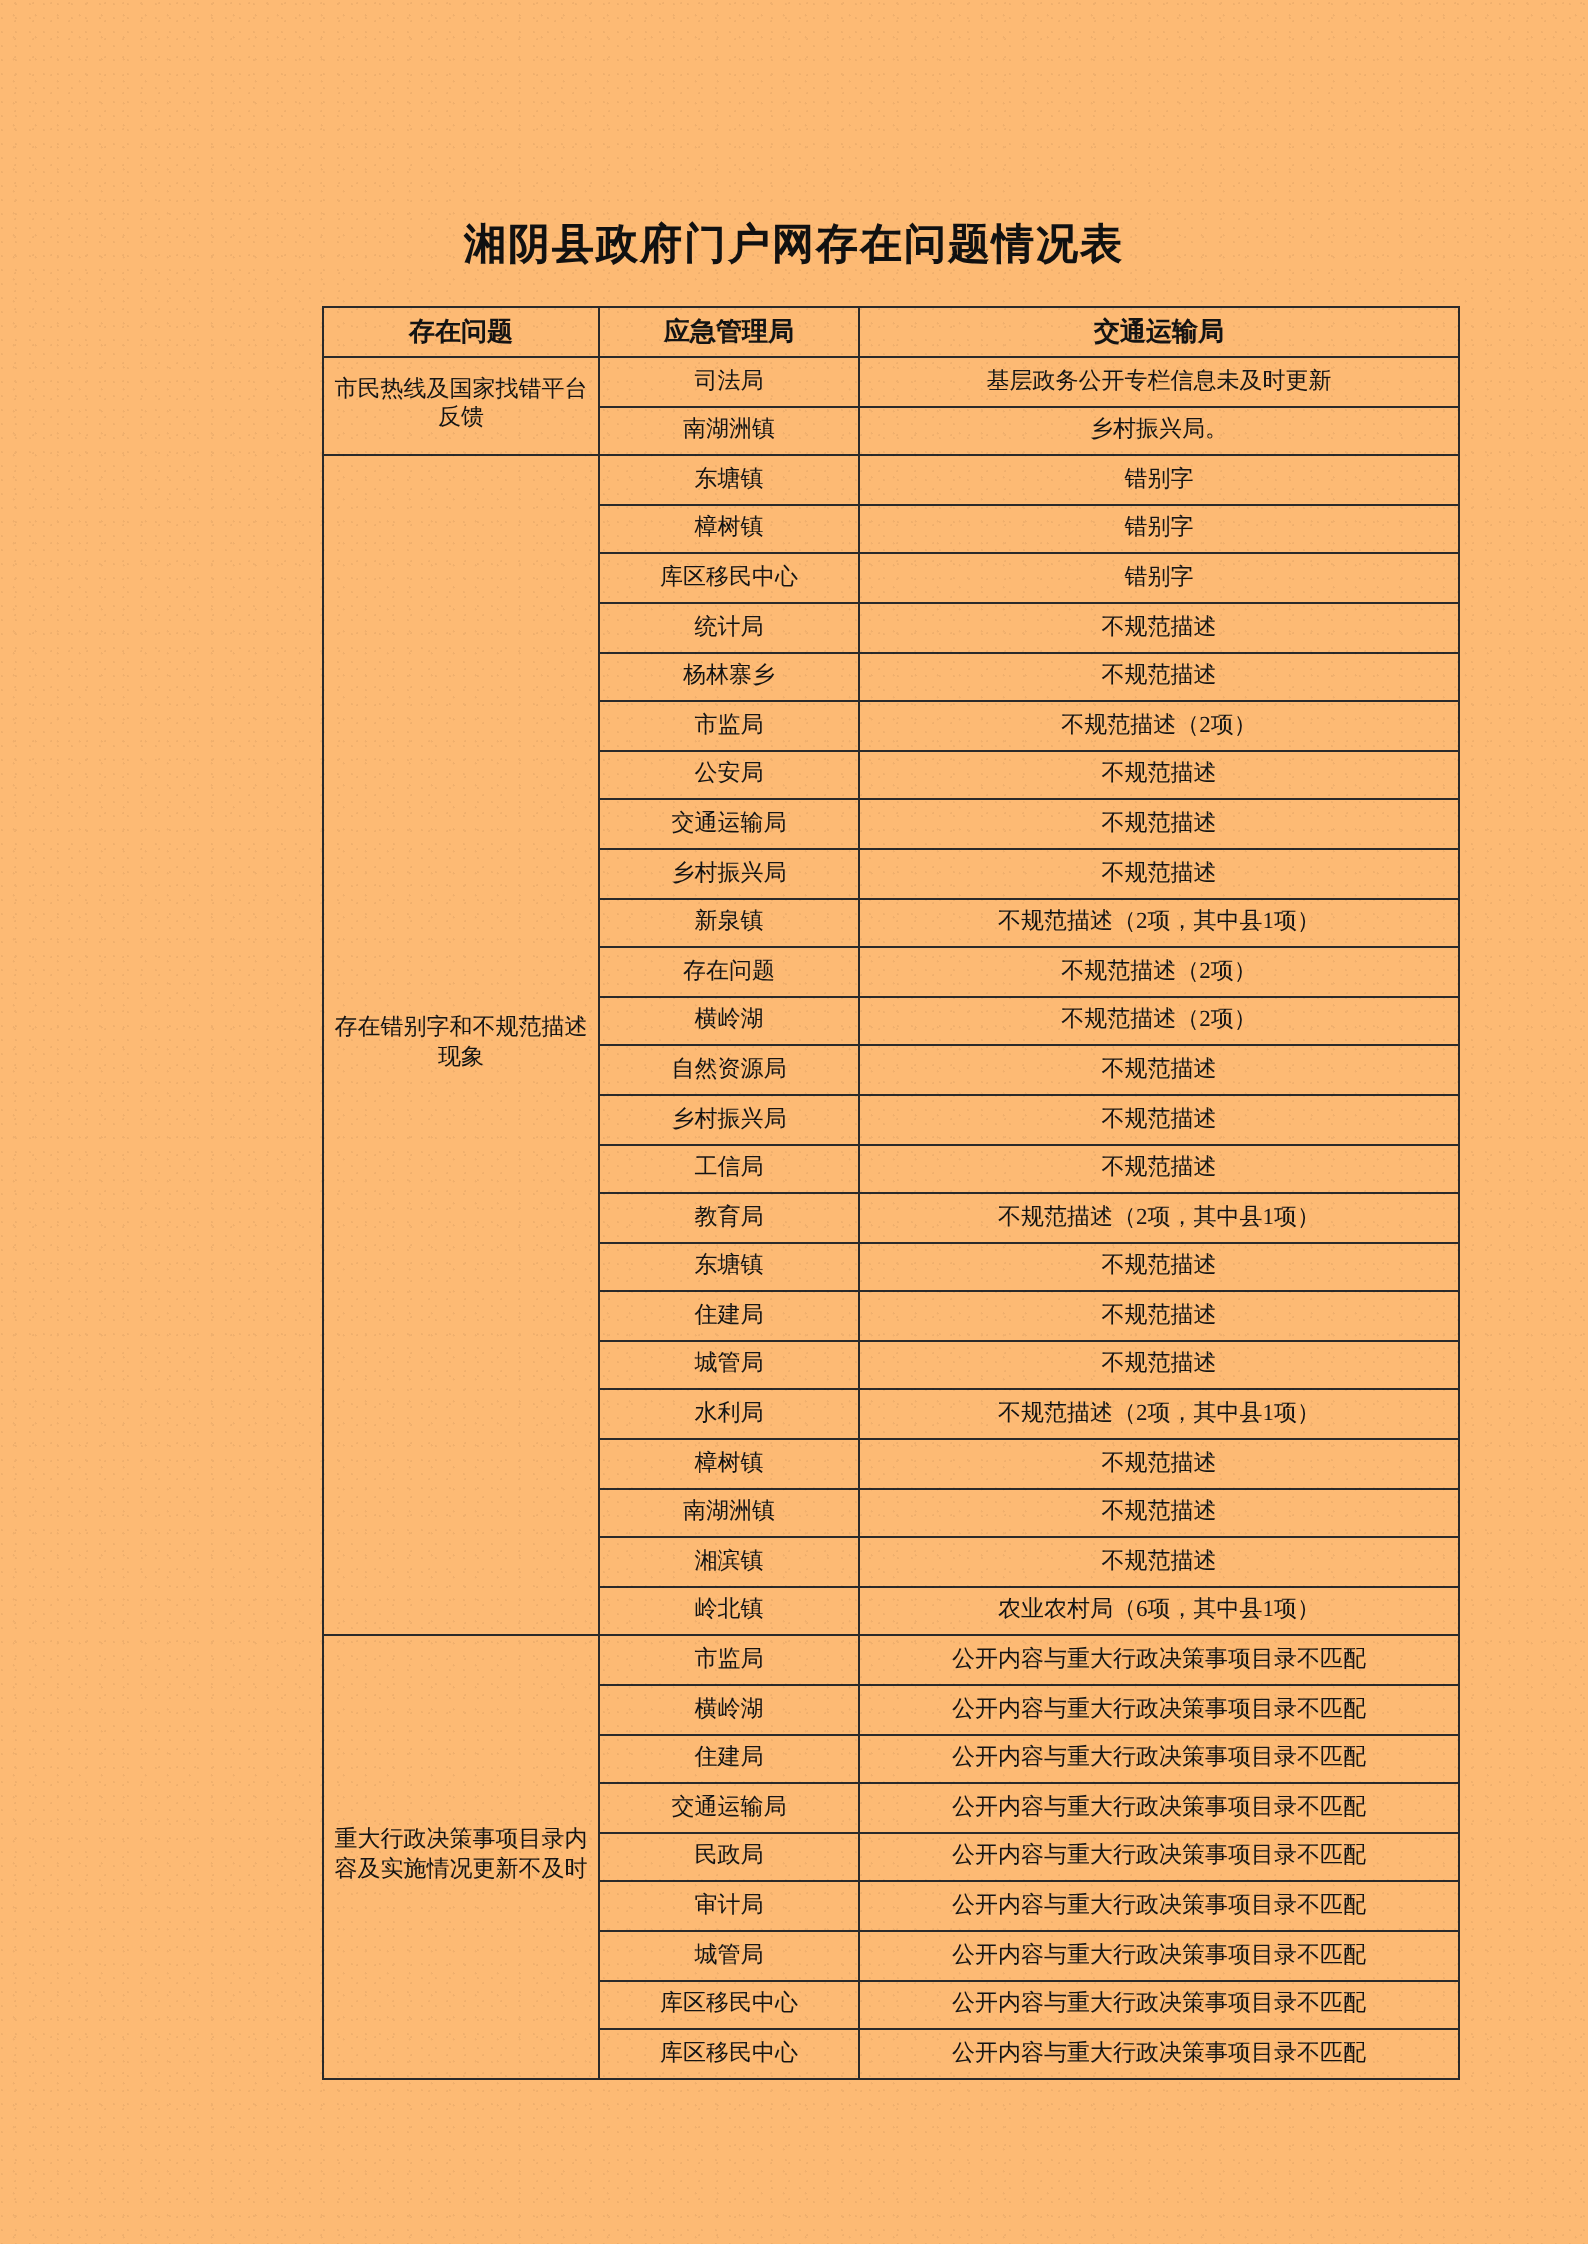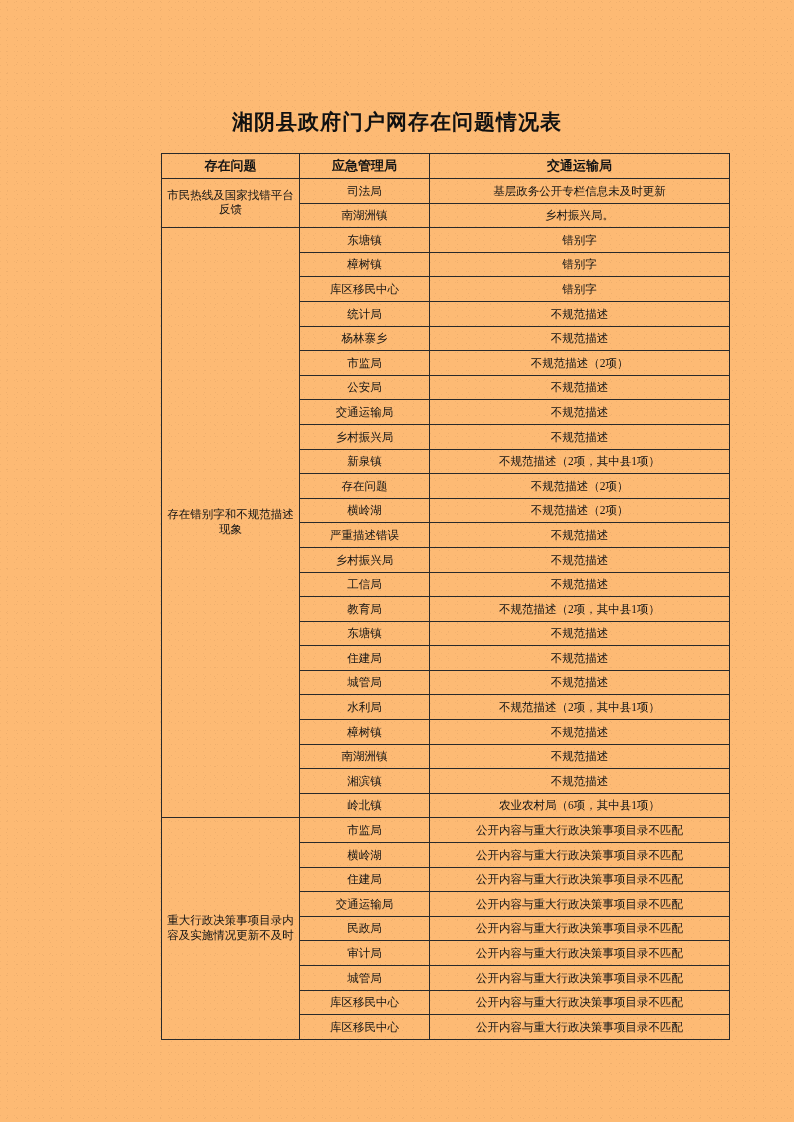--- a/index.html
+++ b/index.html
@@ -163,21 +163,21 @@
           </tr>
           <tr>
             <td class="unit">存在问题</td>
             <td class="desc">不规范描述（2项）</td>
           </tr>
           <tr>
             <td class="unit">横岭湖</td>
             <td class="desc">不规范描述（2项）</td>
           </tr>
           <tr>
-            <td class="unit">严重描述错误</td>
+            <td class="unit">自然资源局</td>
             <td class="desc">不规范描述</td>
           </tr>
           <tr>
             <td class="unit">乡村振兴局</td>
             <td class="desc">不规范描述</td>
           </tr>
           <tr>
             <td class="unit">工信局</td>
             <td class="desc">不规范描述</td>
           </tr>

